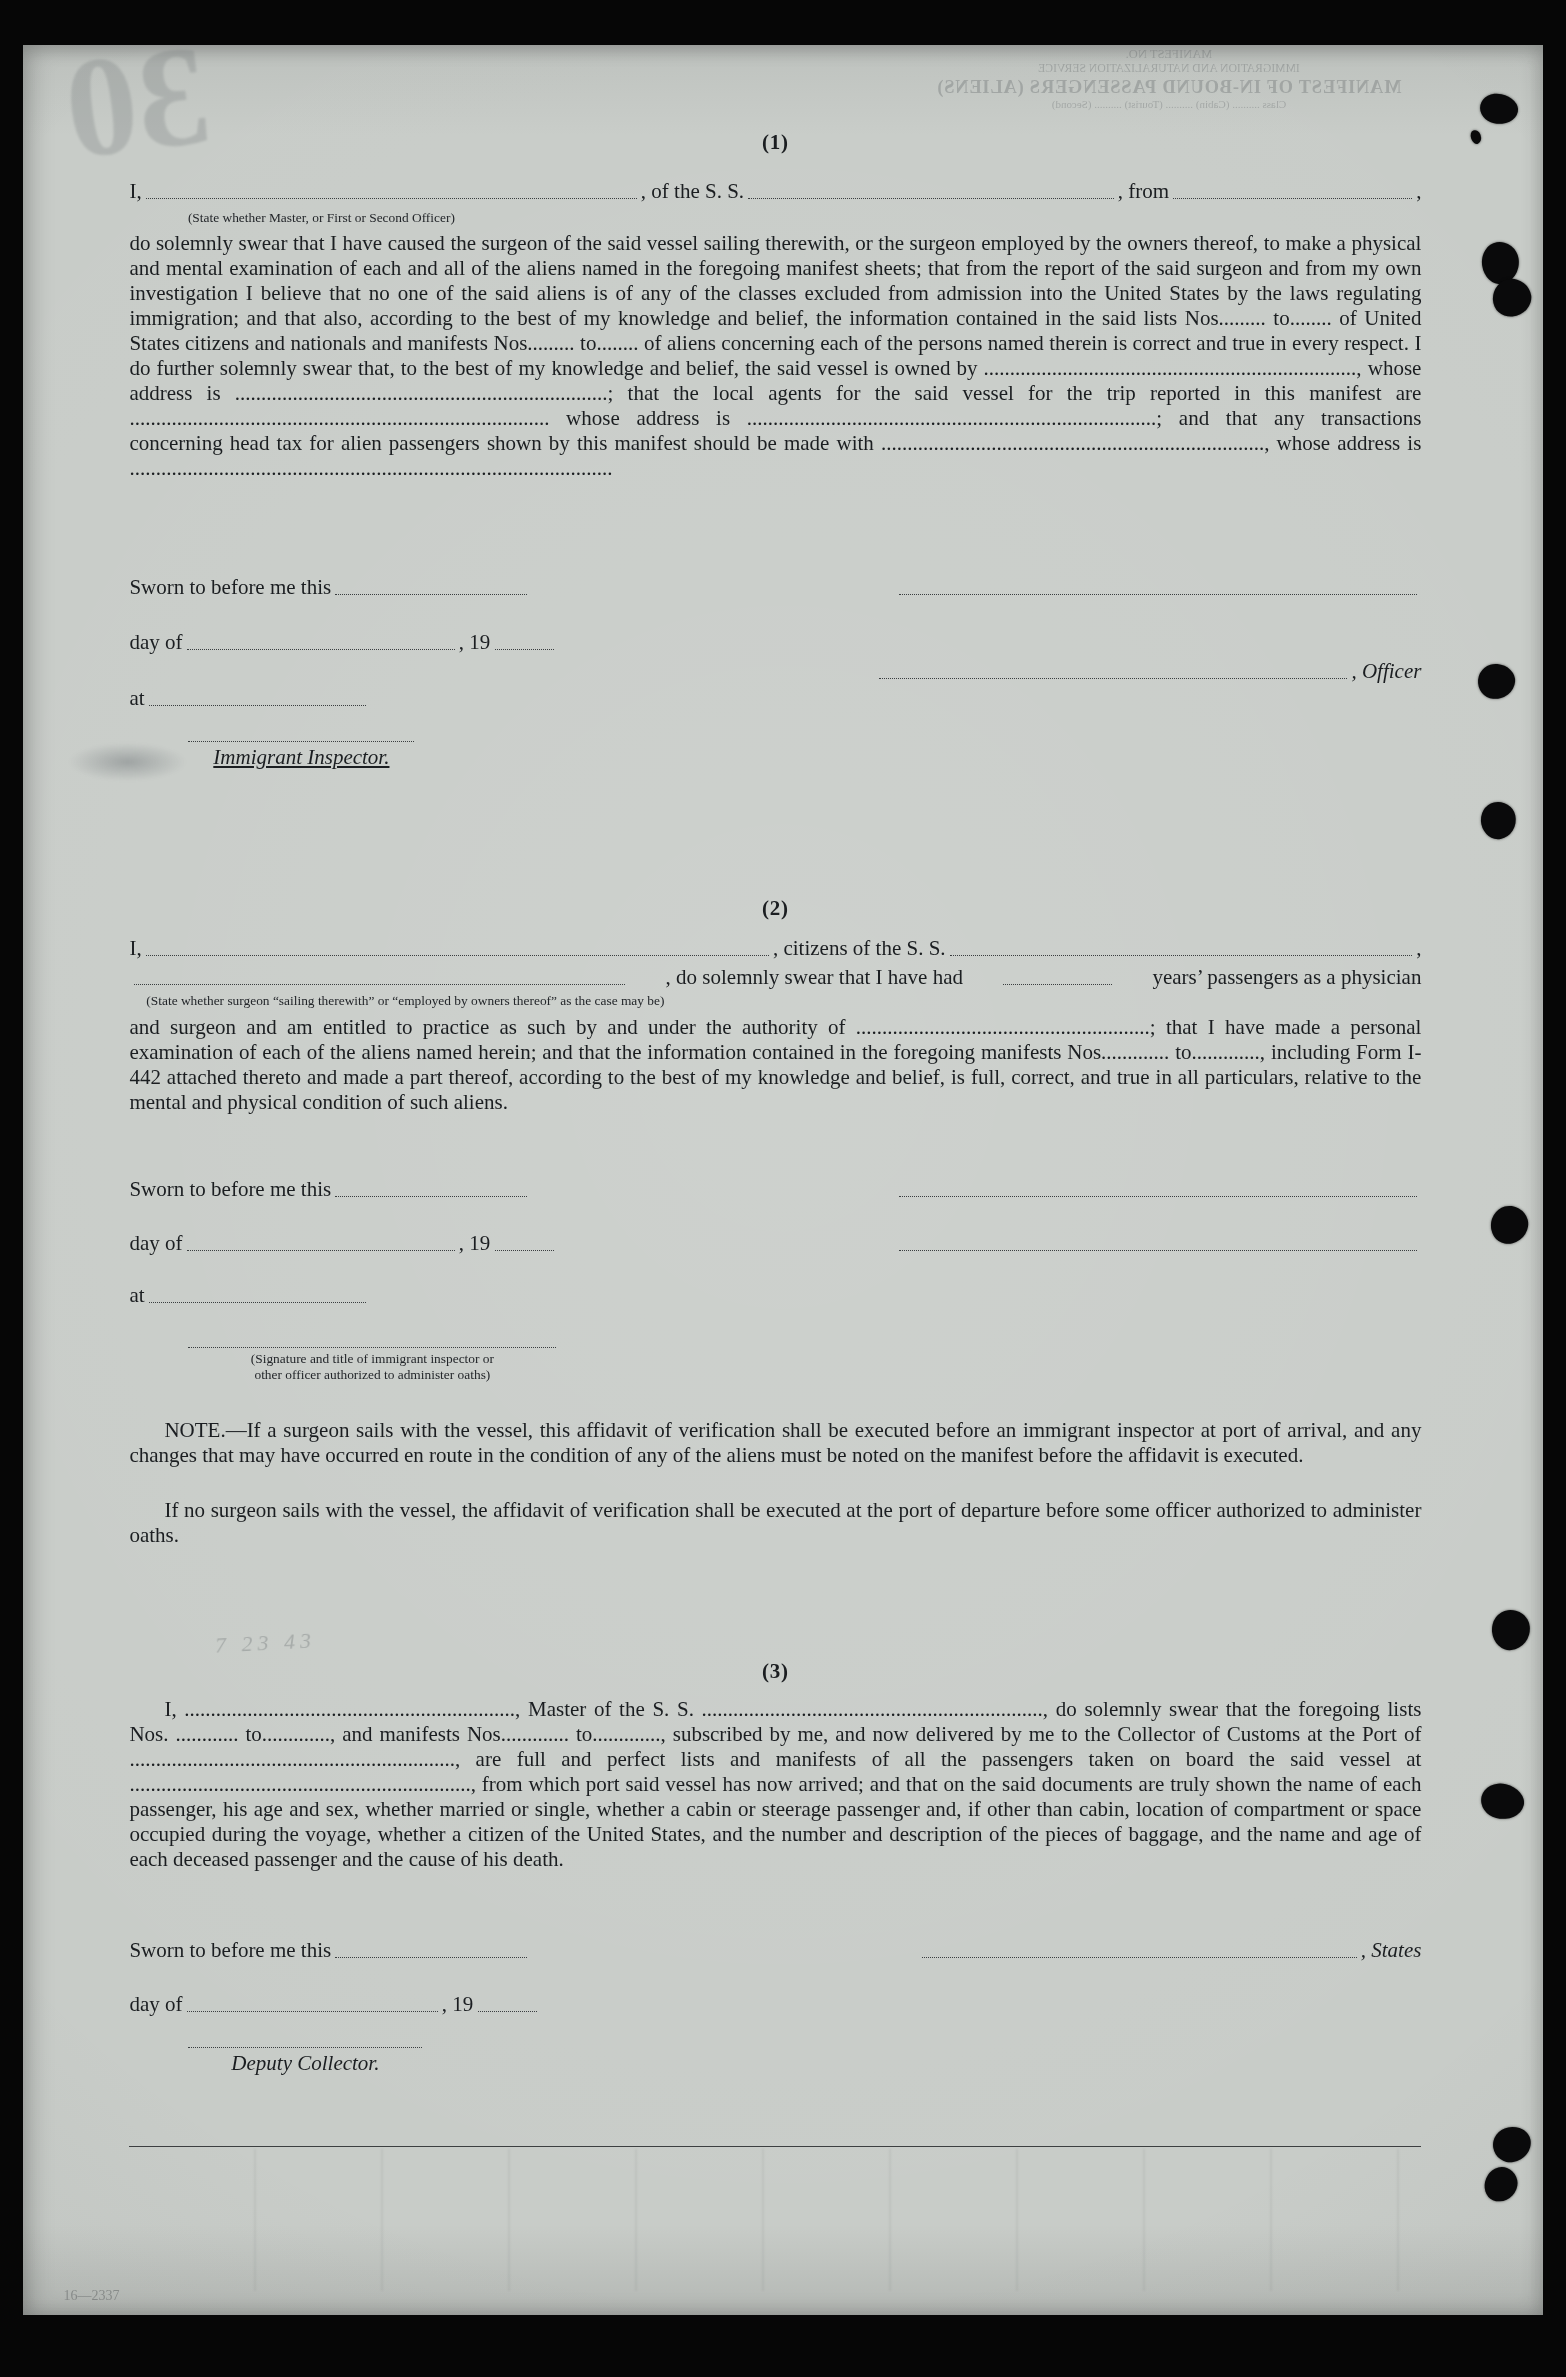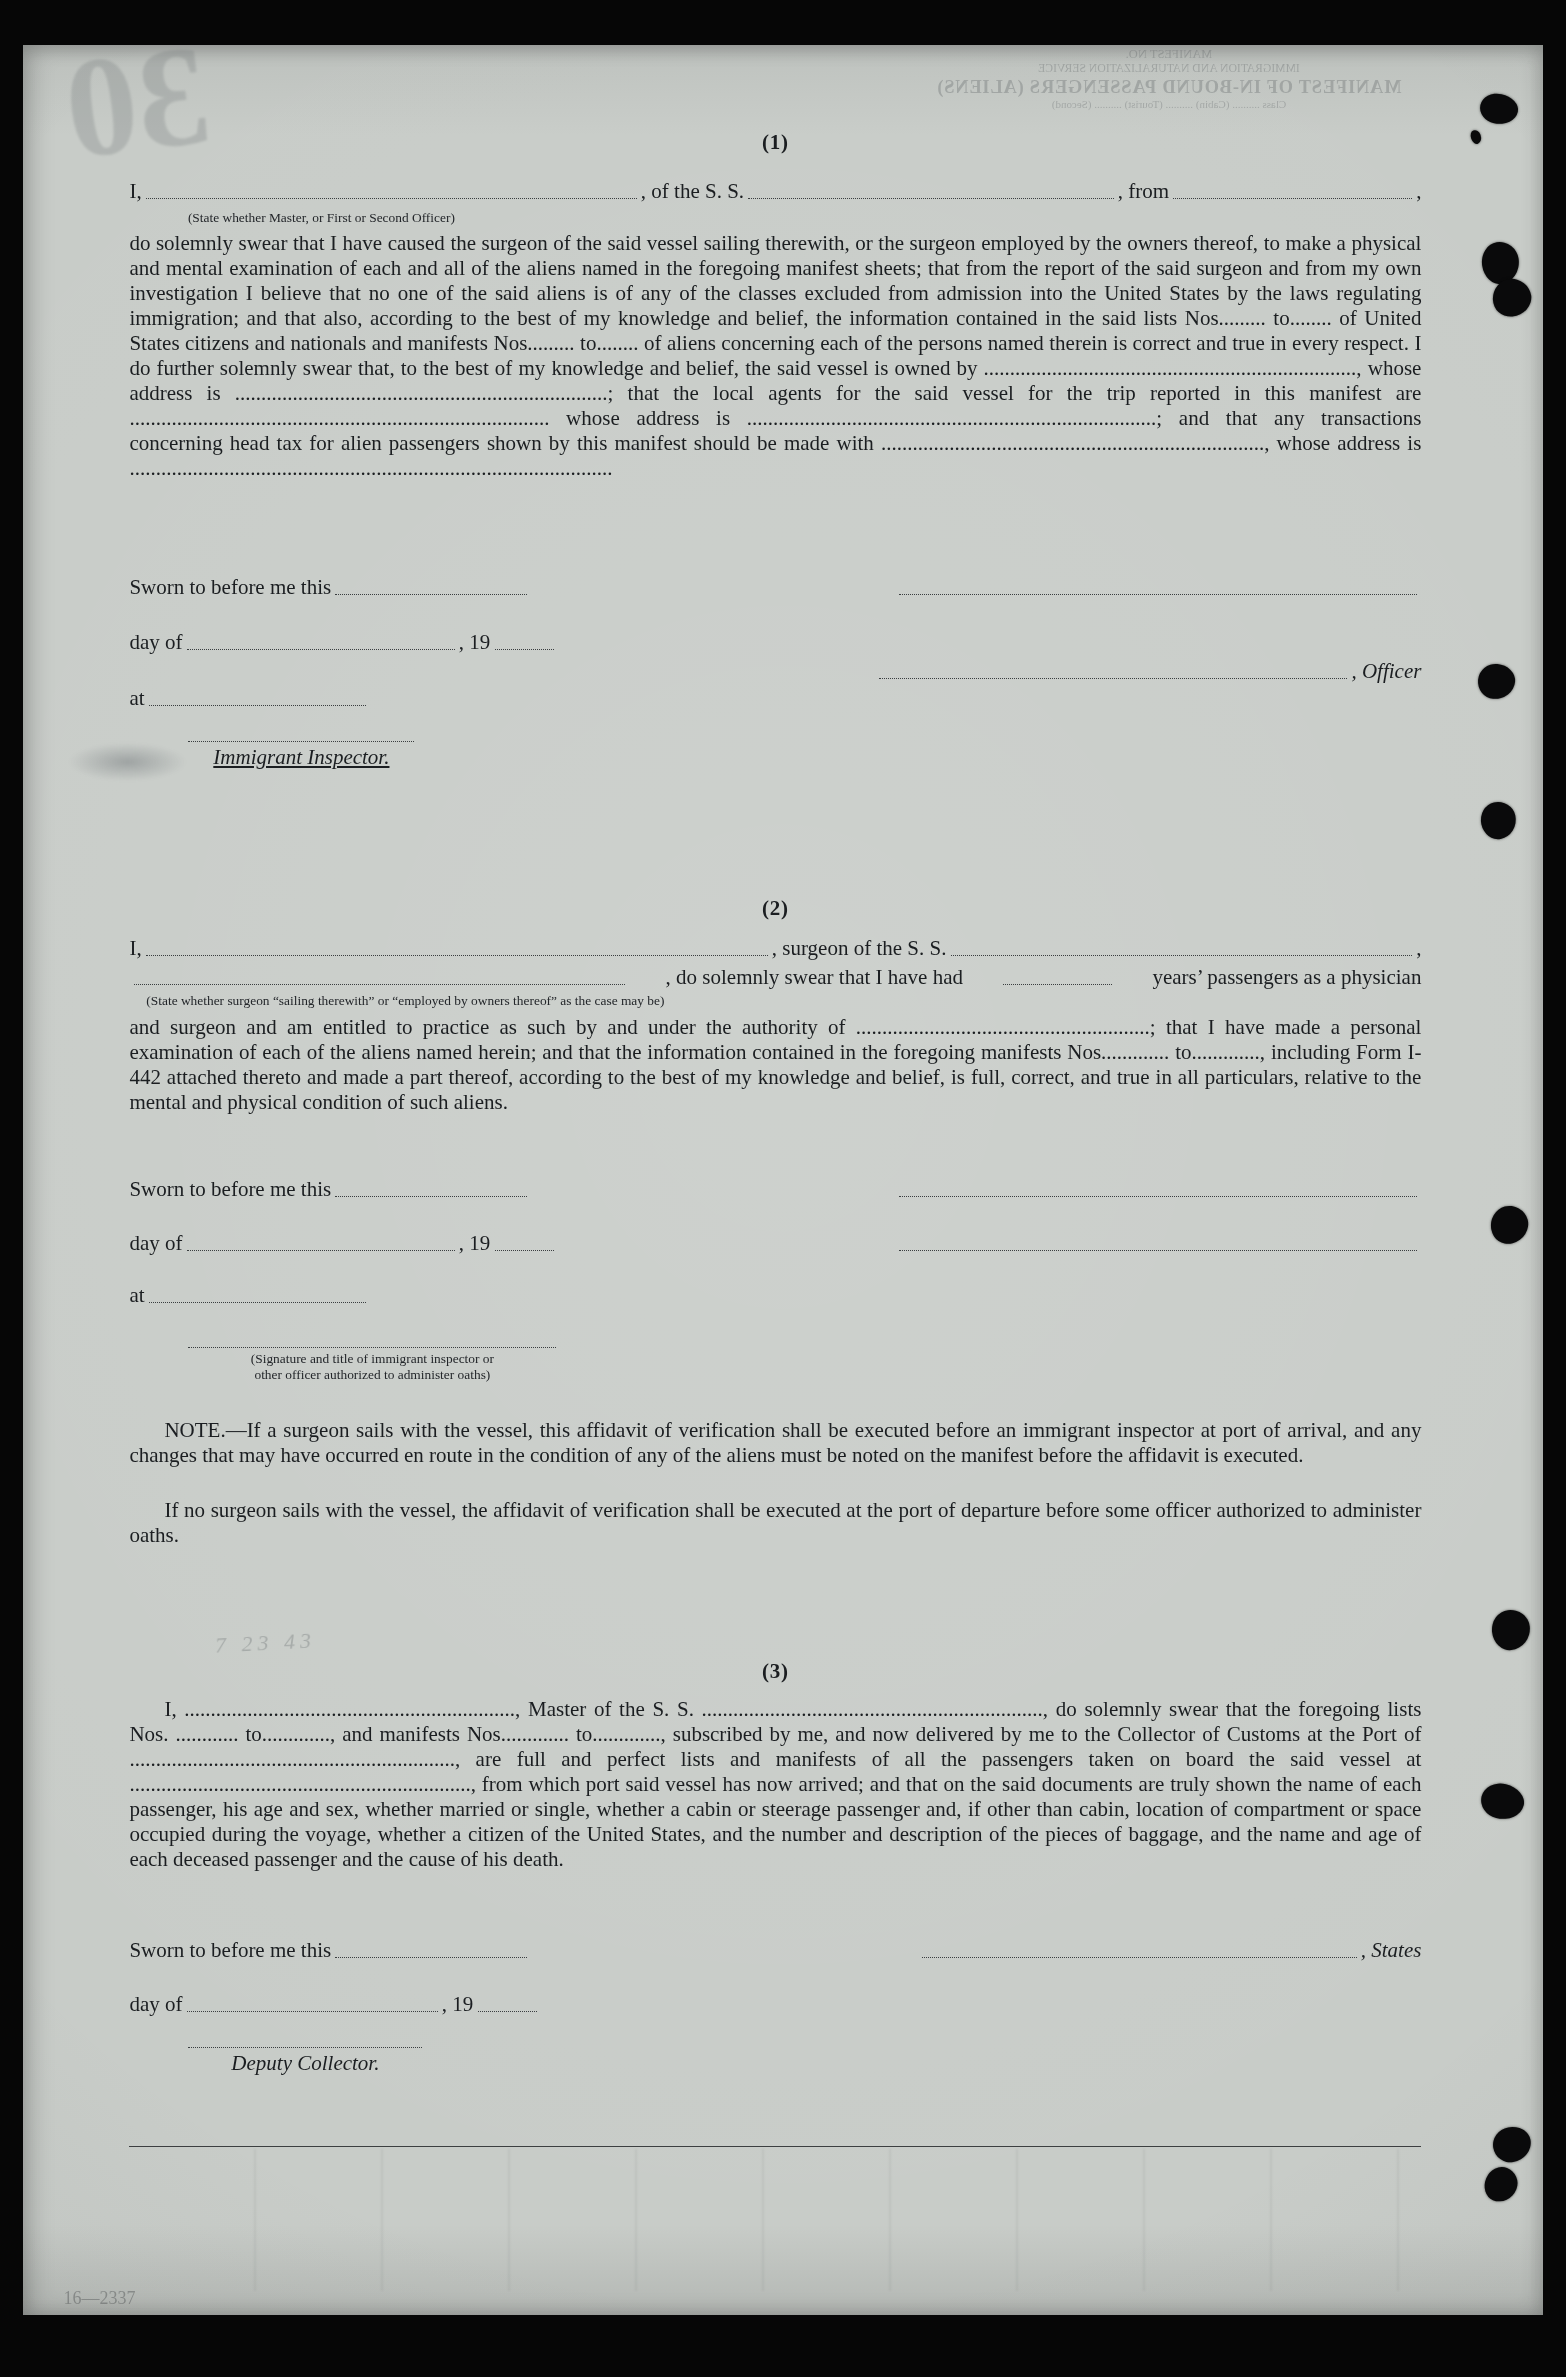--- a/index.html
+++ b/index.html
@@ -63,21 +63,21 @@
     position:absolute;left:192px;top:1585px;
     font-size:22px;font-style:italic;color:#4c5256;
     transform:rotate(-3deg);opacity:.28;filter:blur(0.6px);letter-spacing:5px;
   }
   .smudge{
     position:absolute;left:46px;top:698px;width:117px;height:38px;
     background:radial-gradient(closest-side, rgba(88,94,99,.38), rgba(0,0,0,0));
     filter:blur(1.7px);
   }
   .blot{position:absolute;background:#0a0a0b;border-radius:48% 52% 55% 45% / 50% 46% 54% 50%;box-shadow:0 0 2.5px rgba(8,8,8,.65);}
-  .footer-mark{position:absolute;left:40px;top:2243px;font-size:18px;opacity:.32;color:#2a2d30;}
+  .footer-mark{position:absolute;left:40px;top:2243px;font-size:14px;opacity:.32;color:#2a2d30;}
 </style>
 </head>
 <body>
 
 <div class="paper">
 
   <div class="bleed">
     <div class="b0">MANIFEST NO.</div>
     <div class="b1">IMMIGRATION AND NATURALIZATION SERVICE</div>
     <div class="b2">MANIFEST OF IN-BOUND PASSENGERS (ALIENS)</div>
@@ -133,21 +133,21 @@
     <div class="sigblock" style="top:694px;left:59px;width:226px;text-decoration:underline;">
       <div class="sigline"></div>
       <div class="siglabel it">Immigrant Inspector.</div>
     </div>
 
     <div class="block sec-head" style="top:851px;">(2)</div>
 
     <div class="block flexline" style="top:891px;">
       <span>I,</span>
       <span class="fill g-3"></span>
-      <span>, surgeon of the S. S.</span>
+      <span>, citizens of the S. S.</span>
       <span class="fill g-22"></span>
       <span>,</span>
     </div>
 
     <div class="block flexline" style="top:920px;gap:36px;">
       <span class="fill g-12"></span>
       <span>, do solemnly swear that I have had</span>
       <span class="fill f-130"></span>
       <span>years’ passengers as a physician</span>
     </div>

